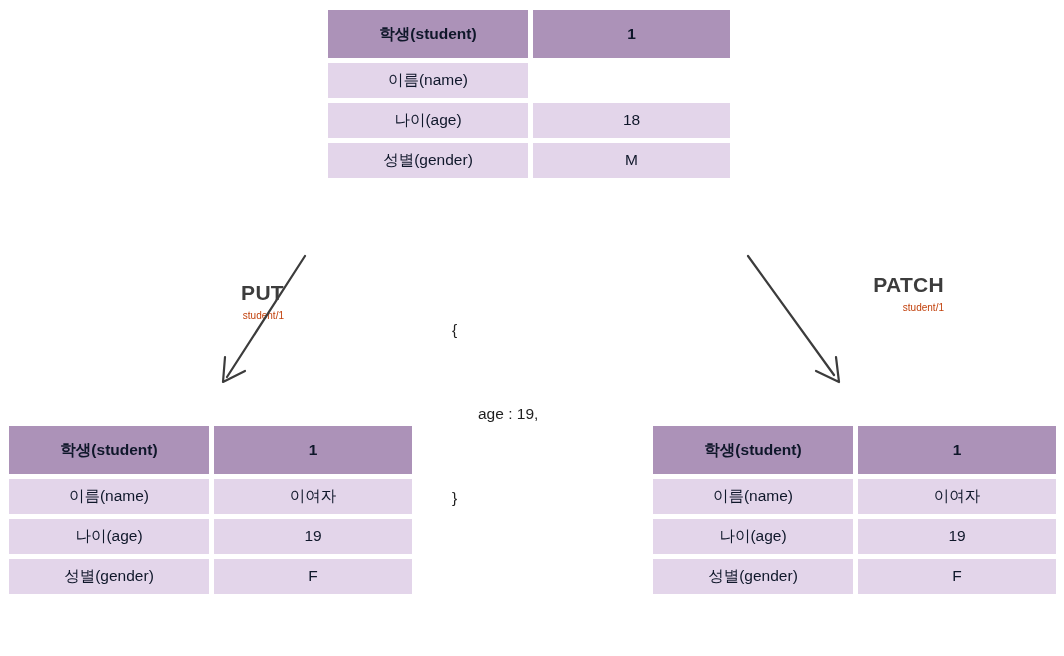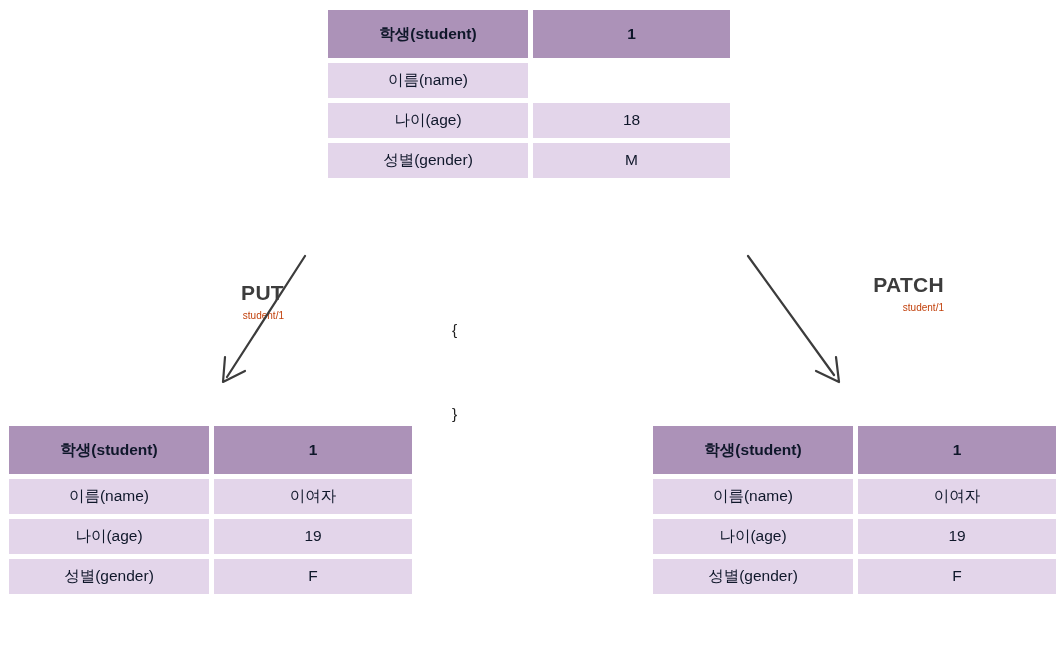--- a/index.html
+++ b/index.html
@@ -142,20 +142,21 @@
     <div class="method-path">student/1</div>
   </div>
 
   <div class="method-block" id="method-patch">
     <div class="method-name">PATCH</div>
     <div class="method-path">student/1</div>
   </div>
 
   <div id="payload">
     <div class="payload-line">{</div>
+    <div class="payload-line indent">age : 19,</div>
     <div class="payload-line">}</div>
   </div>
 
   <svg id="arrow-layer" viewBox="0 0 1064 656" width="1064" height="656">
     <g>
       <line x1="305" y1="256" x2="227" y2="377" stroke="#3c3c3c" stroke-width="2.2" stroke-linecap="round"></line>
       <polyline points="225,357 223,382 245,371" fill="none" stroke="#3c3c3c" stroke-width="2.2" stroke-linecap="round" stroke-linejoin="round"></polyline>
     </g>
     <g>
       <line x1="748" y1="256" x2="834" y2="375" stroke="#3c3c3c" stroke-width="2.2" stroke-linecap="round"></line>

